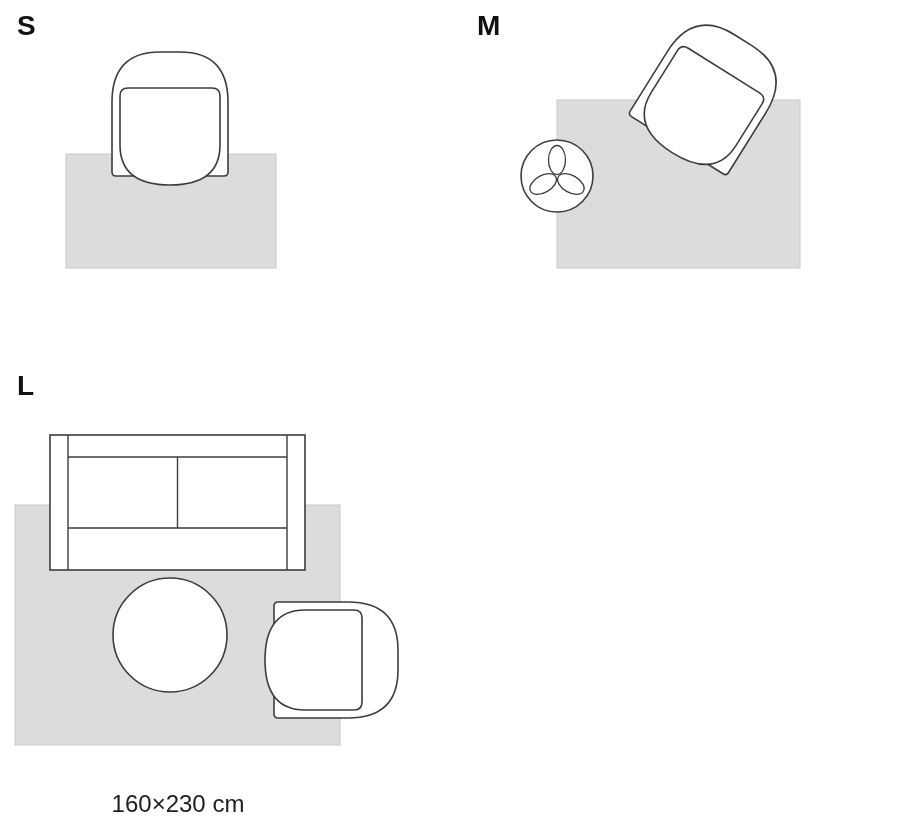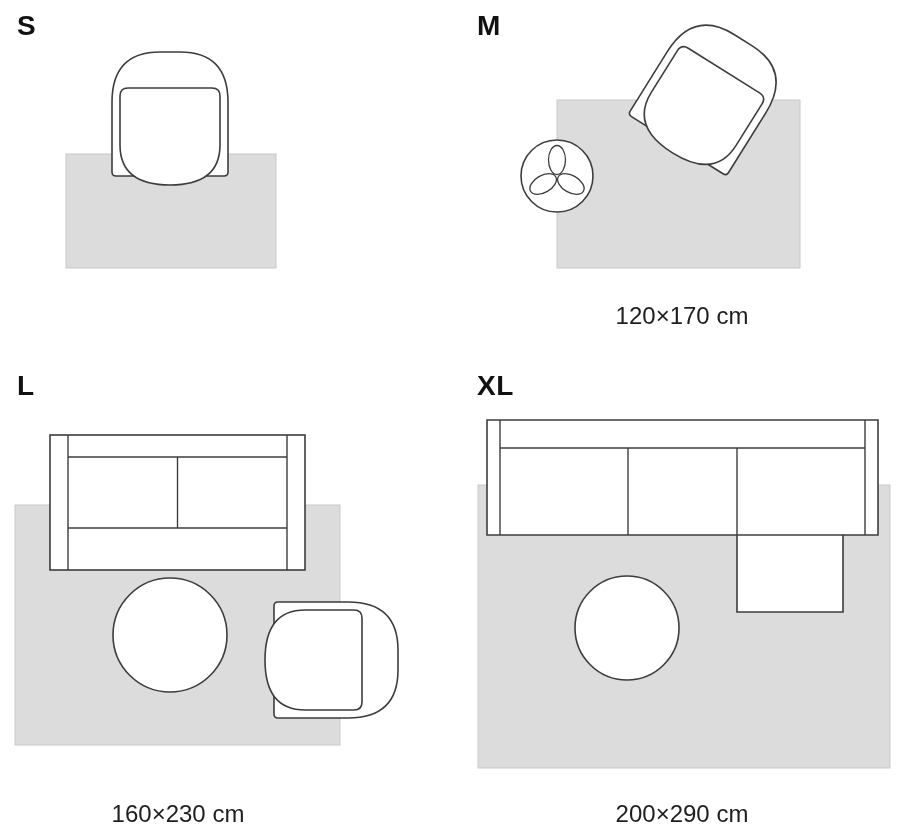--- a/index.html
+++ b/index.html
@@ -23,21 +23,21 @@
     letter-spacing: 0.5px;
   }
   .cell.col-left  .size-label { left: 17px; }
   .cell.col-right .size-label { left: 27px; }
   .dim {
     position: absolute;
     font-size: 24px; font-weight: 400; color: var(--text, #1e1e1e);
     text-align: center;
   }
   .cell.row-top    .dim { top: 302px; }
-  .cell.row-bottom .dim { top: 440px; }
+  .cell.row-bottom .dim { top: 430px; }
   .cell.col-left  .dim { left: 0; width: 356px; }
   .cell.col-right .dim { left: 14px; width: 436px; }
   svg.illus { position: absolute; left: 0; top: 0; display: block; }
   .rug  { fill: var(--rug-fill, #dcdcdc); stroke: var(--rug-stroke, #c9c9c9); stroke-width: 1; }
   .furn { fill: #ffffff; stroke: var(--line, #3d3d3d); stroke-width: 1.6; }
   .ln   { fill: none; stroke: var(--line, #3d3d3d); stroke-width: 1.4; }
   .petal{ fill: #ffffff; stroke: var(--line, #3d3d3d); stroke-width: 1.3; }
 </style>
 </head>
 <body>
@@ -66,52 +66,34 @@
     <svg class="illus" width="450" height="360" viewBox="0 0 450 360">
       <rect class="rug" x="107" y="100" width="243" height="168"></rect>
       <use href="#armchair" transform="translate(258,96) rotate(32)"></use>
       <g>
         <circle class="furn" cx="107" cy="176" r="36"></circle>
         <ellipse class="petal" cx="107" cy="160" rx="8.5" ry="14.5"></ellipse>
         <ellipse class="petal" cx="107" cy="160" rx="8.5" ry="14.5" transform="rotate(120 107 176)"></ellipse>
         <ellipse class="petal" cx="107" cy="160" rx="8.5" ry="14.5" transform="rotate(240 107 176)"></ellipse>
       </g>
     </svg>
-    <div class="dim">120×170 cm</div>
   </section>
 
   <section class="cell row-bottom col-left">
     <div class="size-label">L</div>
     <svg class="illus" width="450" height="480" viewBox="0 0 450 480">
       <rect class="rug" x="15" y="145" width="325" height="240"></rect>
       <g>
         <rect class="furn" x="50" y="75" width="255" height="135"></rect>
         <line class="ln" x1="68" y1="75" x2="68" y2="210"></line>
         <line class="ln" x1="287" y1="75" x2="287" y2="210"></line>
         <line class="ln" x1="68" y1="97" x2="287" y2="97"></line>
         <line class="ln" x1="68" y1="168" x2="287" y2="168"></line>
         <line class="ln" x1="177.5" y1="97" x2="177.5" y2="168"></line>
       </g>
       <circle class="furn" cx="170" cy="275" r="57"></circle>
       <use href="#armchair" transform="translate(332,300) rotate(90)"></use>
     </svg>
     <div class="dim">160×230 cm</div>
   </section>
 
-  <section class="cell row-bottom col-right">
-    <div class="size-label">XL</div>
-    <svg class="illus" width="450" height="480" viewBox="0 0 450 480">
-      <rect class="rug" x="28" y="125" width="412" height="283"></rect>
-      <g>
-        <path class="furn" d="M37,60 H428 V175 H393 V252 H287 V175 H37 Z"></path>
-        <line class="ln" x1="50" y1="60" x2="50" y2="175"></line>
-        <line class="ln" x1="415" y1="60" x2="415" y2="175"></line>
-        <line class="ln" x1="50" y1="88" x2="415" y2="88"></line>
-        <line class="ln" x1="178" y1="88" x2="178" y2="175"></line>
-        <line class="ln" x1="287" y1="88" x2="287" y2="175"></line>
-        <line class="ln" x1="287" y1="175" x2="393" y2="175"></line>
-      </g>
-      <circle class="furn" cx="177" cy="268" r="52"></circle>
-    </svg>
-    <div class="dim">200×290 cm</div>
-  </section>
 
 </div>
 
 </body></html>

